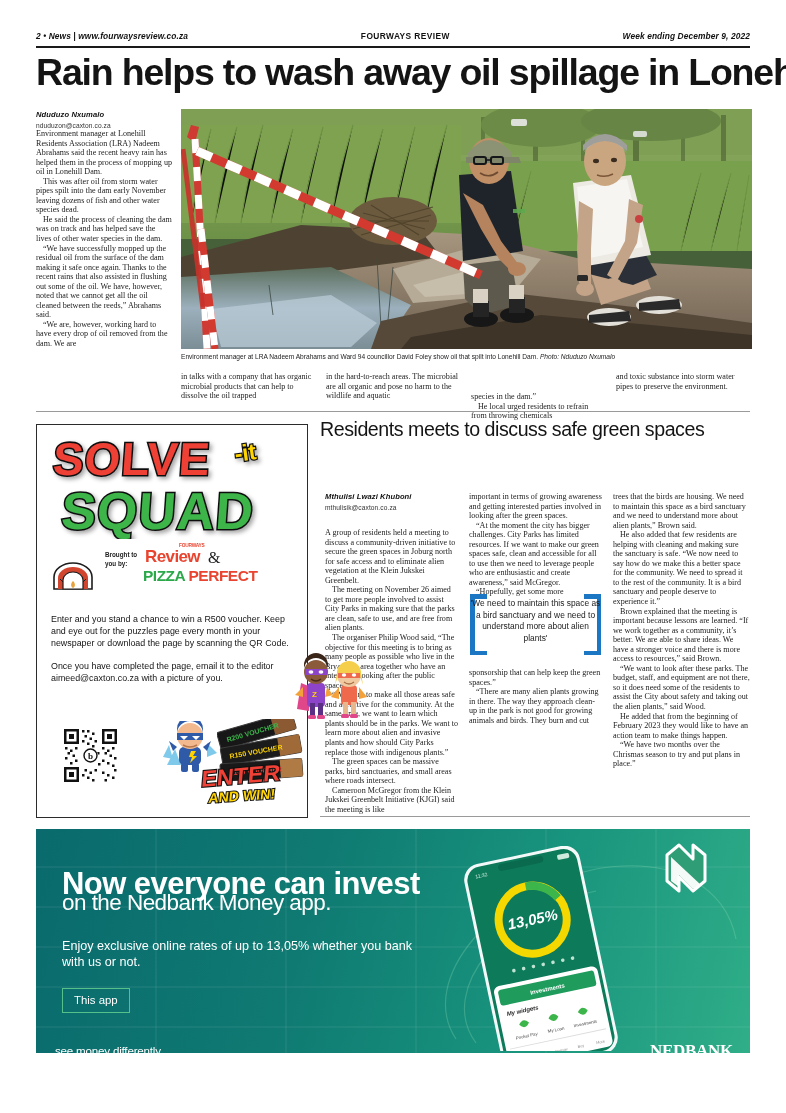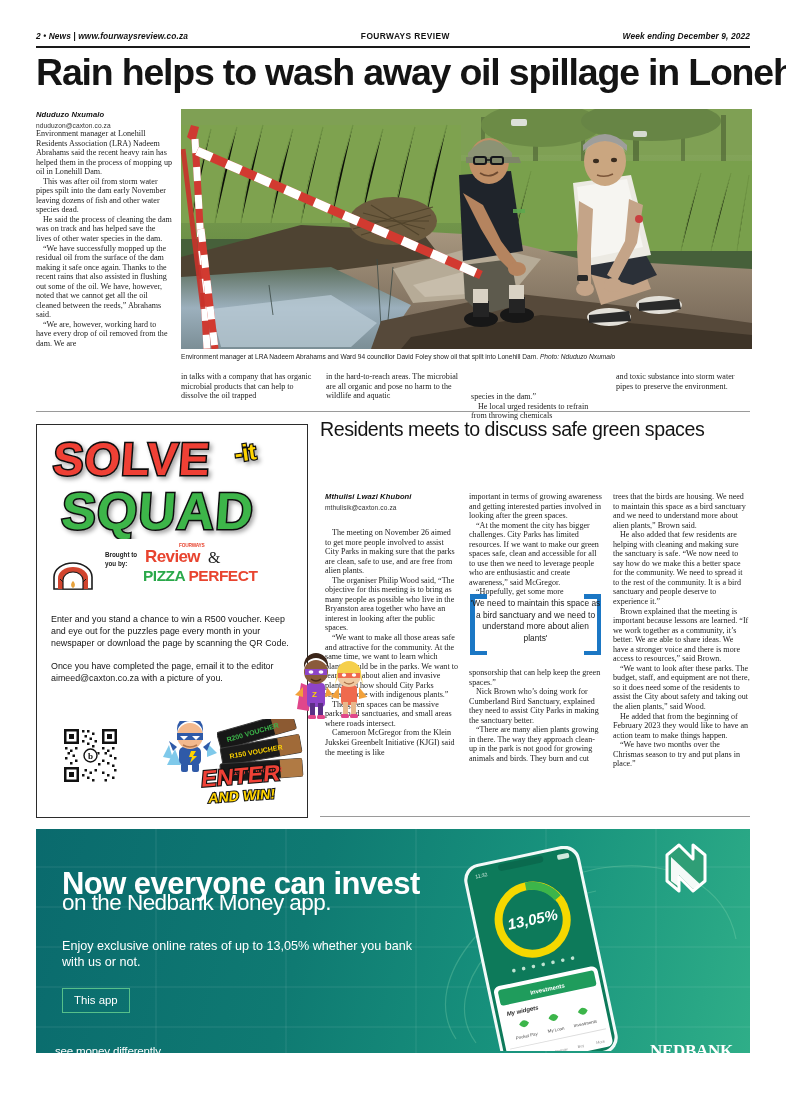--- a/index.html
+++ b/index.html
@@ -454,20 +454,21 @@
   </div>
 
   <div class="rule-a1"></div>
 
   <h2 class="headline2">Residents meets to discuss safe green spaces</h2>
 
   <div class="a2-col a2-c1">
     <div class="byline-name">Mthulisi Lwazi Khuboni</div>
     <div class="byline-mail">mthulisik@caxton.co.za</div>
     <div class="bodycol a2-c1-body">
+      <p class="noindent">A group of residents held a meeting to discuss a community-driven initiative to secure the green spaces in Joburg north for safe access and to eliminate alien vegetation at the Klein Jukskei Greenbelt.</p>
       <p>The meeting on November 26 aimed to get more people involved to assist City Parks in making sure that the parks are clean, safe to use, and are free from alien plants.</p>
       <p>The organiser Philip Wood said, “The objective for this meeting is to bring as many people as possible who live in the Bryanston area together who have an interest in looking after the public spaces.</p>
       <p>“We want to make all those areas safe and attractive for the community. At the same time, we want to learn which plants should be in the parks. We want to learn more about alien and invasive plants and how should City Parks replace those with indigenous plants.”</p>
       <p>The green spaces can be massive parks, bird sanctuaries, and small areas where roads intersect.</p>
       <p>Cameroon McGregor from the Klein Jukskei Greenbelt Initiative (KJGI) said the meeting is like</p>
     </div>
   </div>
 
   <div class="a2-col a2-c2">
     <div class="bodycol">
@@ -482,21 +483,20 @@
     <span class="pq-bar pq-l-h"></span>
     <span class="pq-bar pq-l-bh"></span>
     <span class="pq-bar pq-r-v"></span>
     <span class="pq-bar pq-r-h"></span>
     <span class="pq-bar pq-r-bh"></span>
     <div class="pq-text">'We need to maintain this space as a bird sanctuary and we need to understand more about alien plants'</div>
   </div>
 
   <div class="bodycol a2-c2-after">
     <p class="noindent">sponsorship that can help keep the green spaces.”</p>
-    <p>Nick Brown who’s doing work for Cumberland Bird Sanctuary, explained they need to assist City Parks in making the sanctuary better.</p>
     <p>“There are many alien plants growing in there. The way they approach clean-up in the park is not good for growing animals and birds. They burn and cut</p>
   </div>
 
   <div class="a2-col a2-c3">
     <div class="bodycol">
       <p class="noindent">trees that the birds are housing. We need to maintain this space as a bird sanctuary and we need to understand more about alien plants,” Brown said.</p>
       <p>He also added that few residents are helping with cleaning and making sure the sanctuary is safe. “We now need to say how do we make this a better space for the community. We need to spread it to the rest of the community. It is a bird sanctuary and people deserve to experience it.”</p>
       <p>Brown explained that the meeting is important because lessons are learned. “If we work together as a community, it’s better. We are able to share ideas. We have a stronger voice and there is more access to resources,” said Brown.</p>
       <p>“We want to look after these parks. The budget, staff, and equipment are not there, so it does need some of the residents to assist the City about safety and taking out the alien plants,” said Wood.</p>
       <p>He added that from the beginning of February 2023 they would like to have an action team to make things happen.</p>

